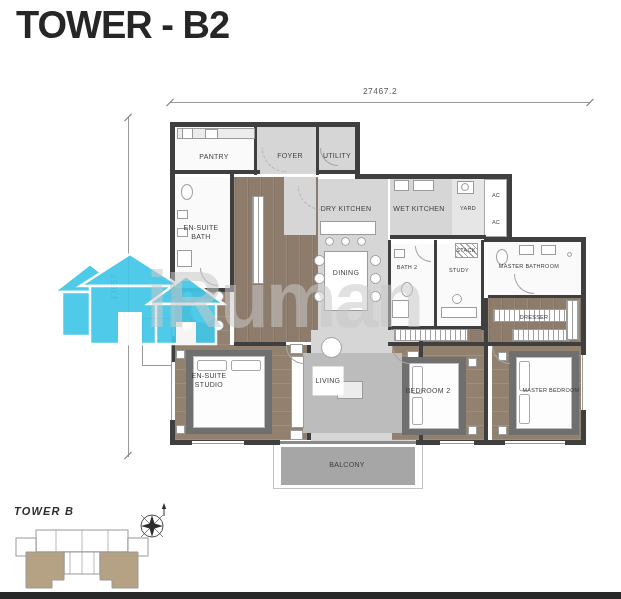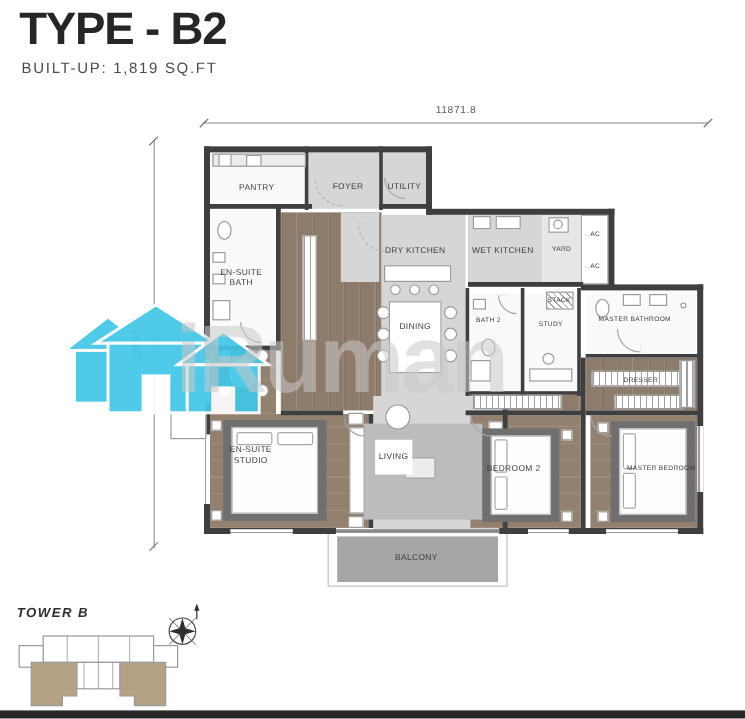--- a/index.html
+++ b/index.html
@@ -47,27 +47,26 @@
            color:#c9c9c9;opacity:0.55;letter-spacing:-3px;}
   
   .tower{position:absolute;left:14px;top:505px;font-size:11px;font-weight:700;color:#2e2e2e;letter-spacing:1.2px;font-style:italic;}
   .bottombar{position:absolute;left:0;top:592px;width:621px;height:7px;background:#282828;}
 </style>
 </head>
 <body>
 
 <div id="canvas">
 
-  <div class="title">TYPE - B2</div>
-  <div class="subtitle">BUILT-UP: 1,819 SQ.FT</div>
+  <div class="title">TOWER - B2</div>
 
   <div class="dimline" style="left:170px;top:102px;width:420px;height:1px;"></div>
   <div class="tick" style="left:165px;top:102px;"></div>
   <div class="tick" style="left:585px;top:102px;"></div>
-  <div class="dimtext" style="left:380px;top:91px;">11871.8</div>
+  <div class="dimtext" style="left:380px;top:91px;">27467.2</div>
 
   <div class="dimline" style="left:128px;top:117px;width:1px;height:340px;"></div>
   <div class="tick" style="left:123px;top:117px;"></div>
   <div class="tick" style="left:123px;top:455px;"></div>
   <div class="dimtext vert" style="left:114px;top:287px;">13557</div>
 
   <div class="f white" style="left:175px;top:127px;width:79px;height:43px;"></div>
   <div class="f lgray" style="left:257px;top:127px;width:59px;height:47px;"></div>
   <div class="f lgray" style="left:319px;top:127px;width:36px;height:47px;"></div>
   <div class="f white" style="left:174px;top:177px;width:56px;height:111px;"></div>

